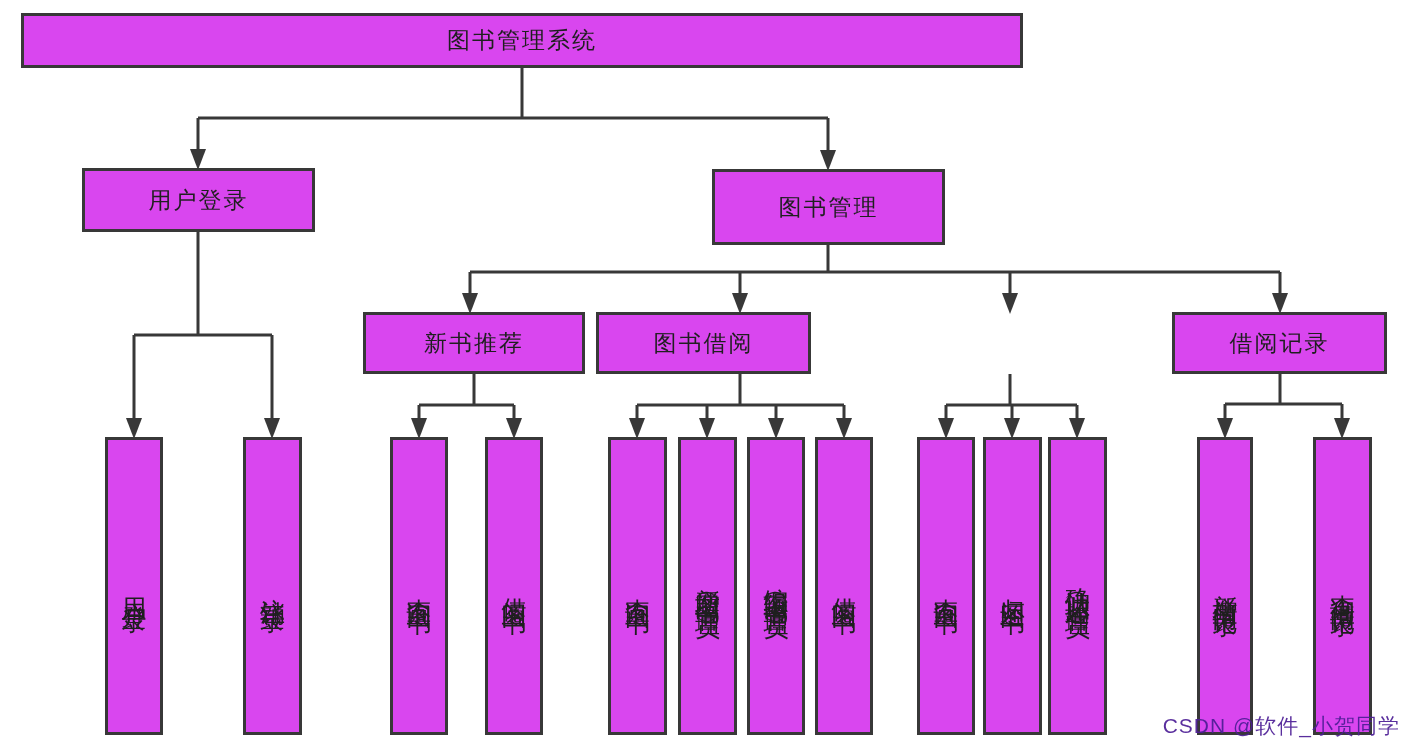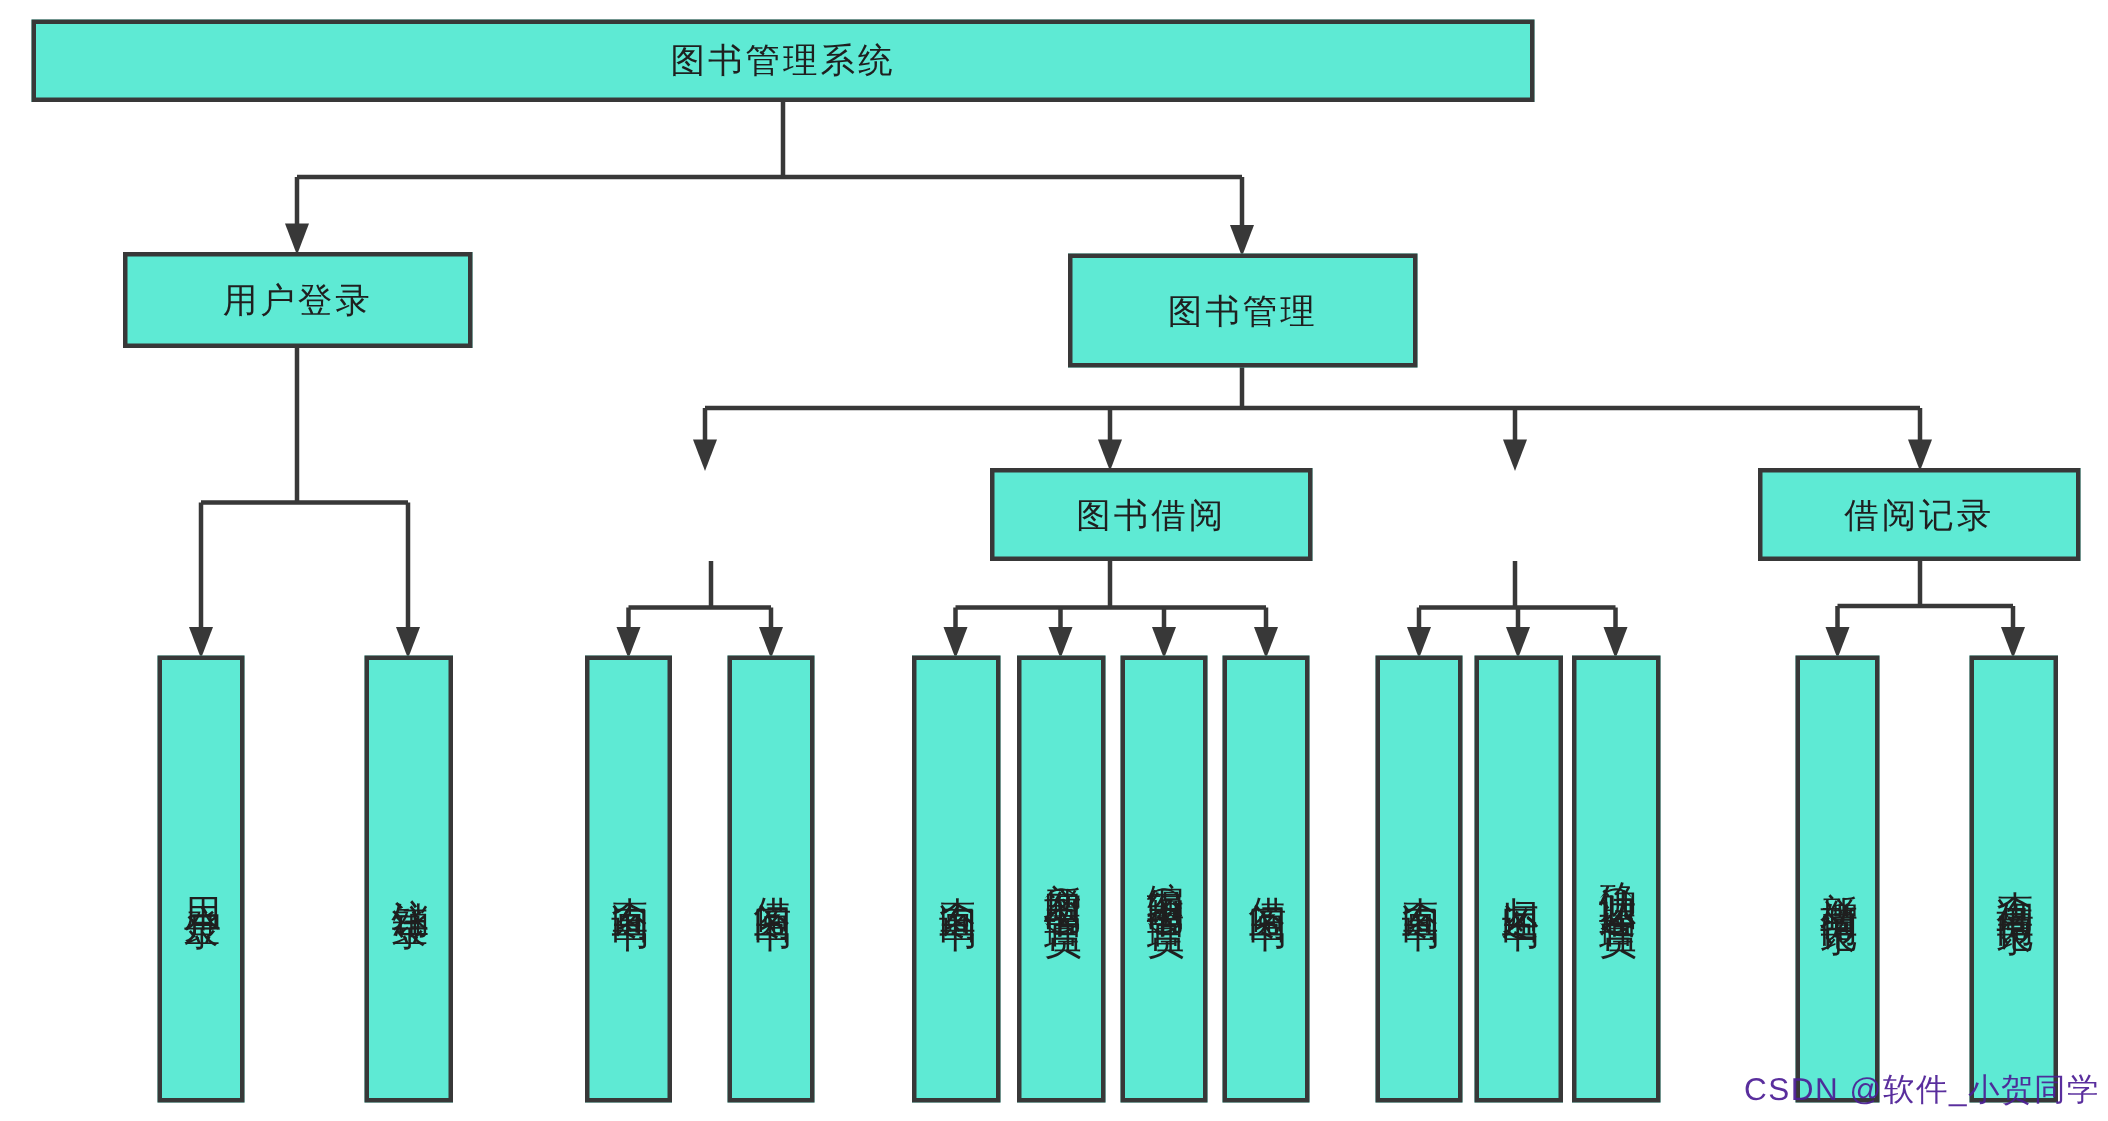--- a/index.html
+++ b/index.html
@@ -4,21 +4,21 @@
 <style>
   html,body{margin:0;padding:0;background:#ffffff;}
   .stage{
     position:relative;width:1405px;height:747px;background:#ffffff;
     font-family:"Liberation Sans","DejaVu Sans",sans-serif;
     color:#1f1f1f;overflow:hidden;
   }
   .connectors{position:absolute;left:0;top:0;z-index:1;}
   .box{
     position:absolute;box-sizing:border-box;
-    border:3px solid #383838;background:#5eead4;
+    border:3px solid #383838;background:#d946ef;
     display:flex;align-items:center;justify-content:center;
     z-index:2;
   }
   .h-label{font-size:23px;letter-spacing:2px;white-space:nowrap;}
   .root-label{font-size:23px;letter-spacing:2px;}
   .v-label{
     writing-mode:vertical-rl;text-orientation:mixed;
     font-size:25px;line-height:1;letter-spacing:4px;white-space:nowrap;
   }
   .watermark{
@@ -76,21 +76,24 @@
     <span class="root-label">图书管理系统</span>
   </div>
 
   <div class="box" style="left:82px;top:168px;width:233px;height:64px">
     <span class="h-label">用户登录</span>
   </div>
   <div class="box" style="left:712px;top:169px;width:233px;height:76px">
     <span class="h-label">图书管理</span>
   </div>
 
-  <div class="box" style="left:660px;top:312px;width:215px;height:62px">
+  <div class="box" style="left:363px;top:312px;width:222px;height:62px">
+    <span class="h-label">新书推荐</span>
+  </div>
+  <div class="box" style="left:596px;top:312px;width:215px;height:62px">
     <span class="h-label">图书借阅</span>
   </div>
   <div class="box" style="left:1172px;top:312px;width:215px;height:62px">
     <span class="h-label">借阅记录</span>
   </div>
 
   <div class="box" style="left:105px;top:437px;width:58px;height:298px">
     <span class="v-label">用户登录</span>
   </div>
   <div class="box" style="left:243px;top:437px;width:59px;height:298px">

